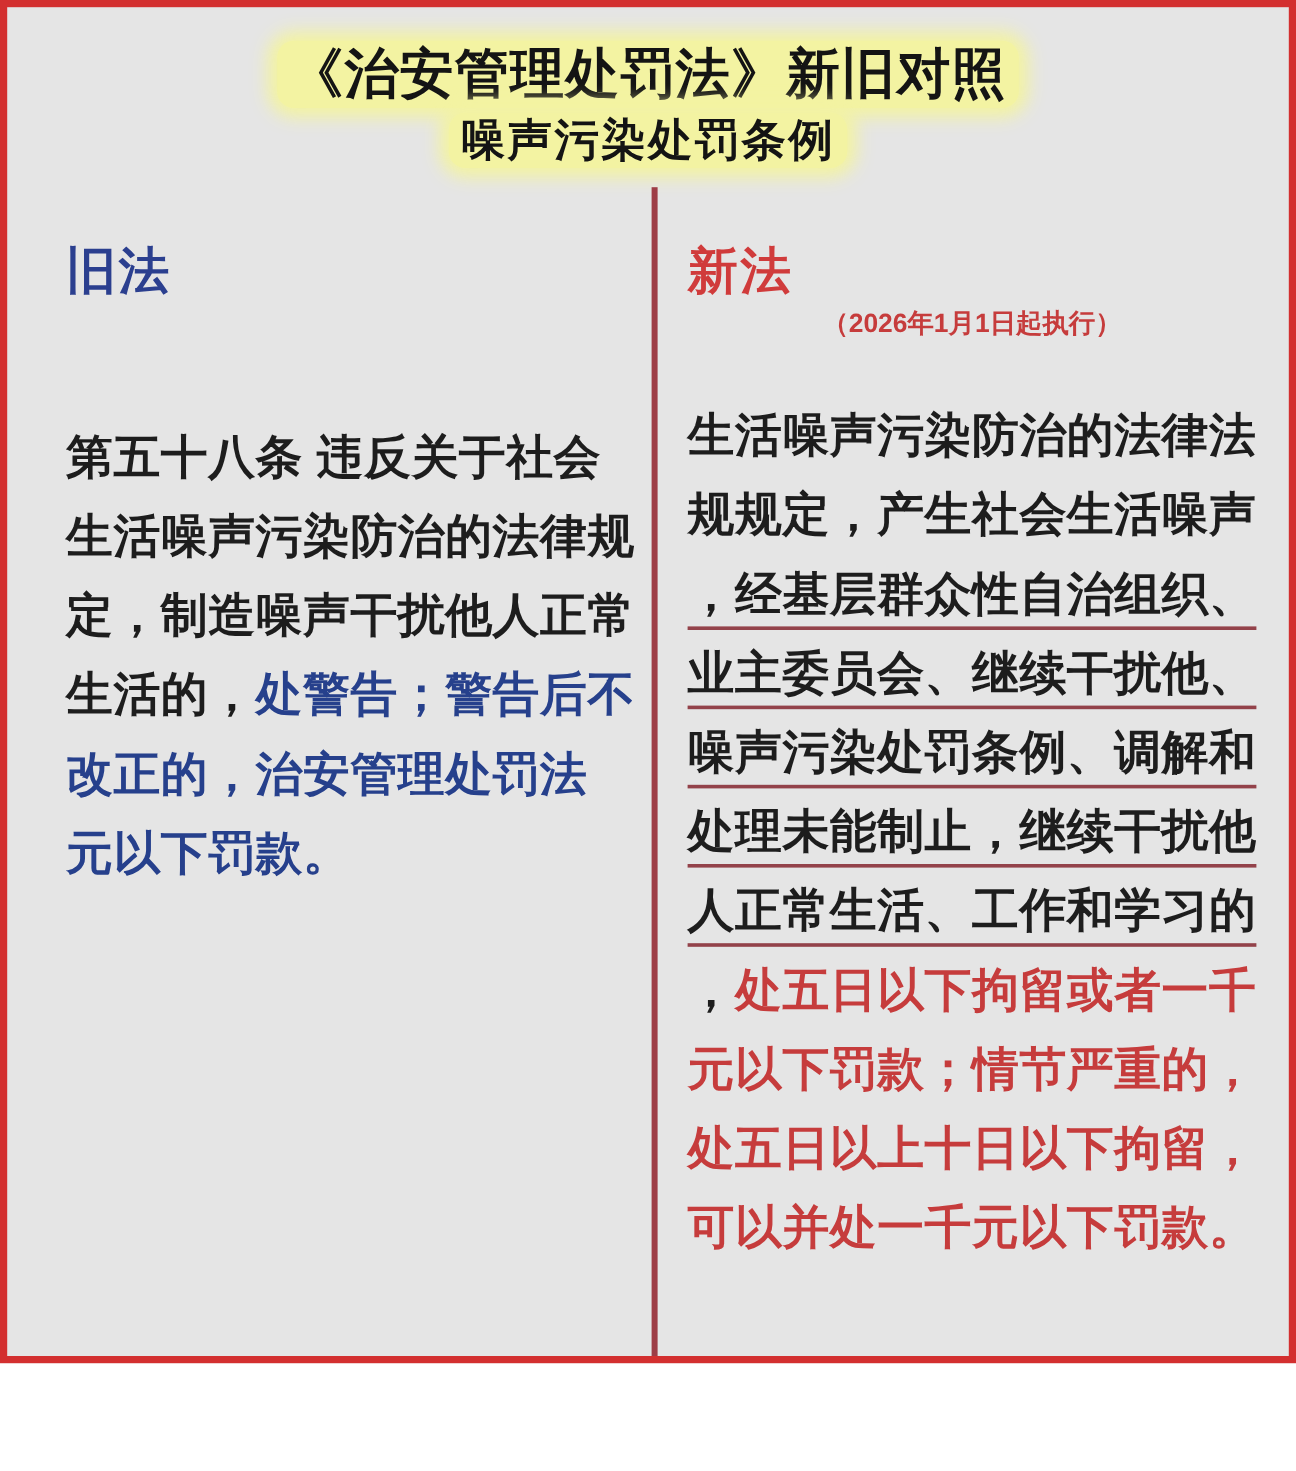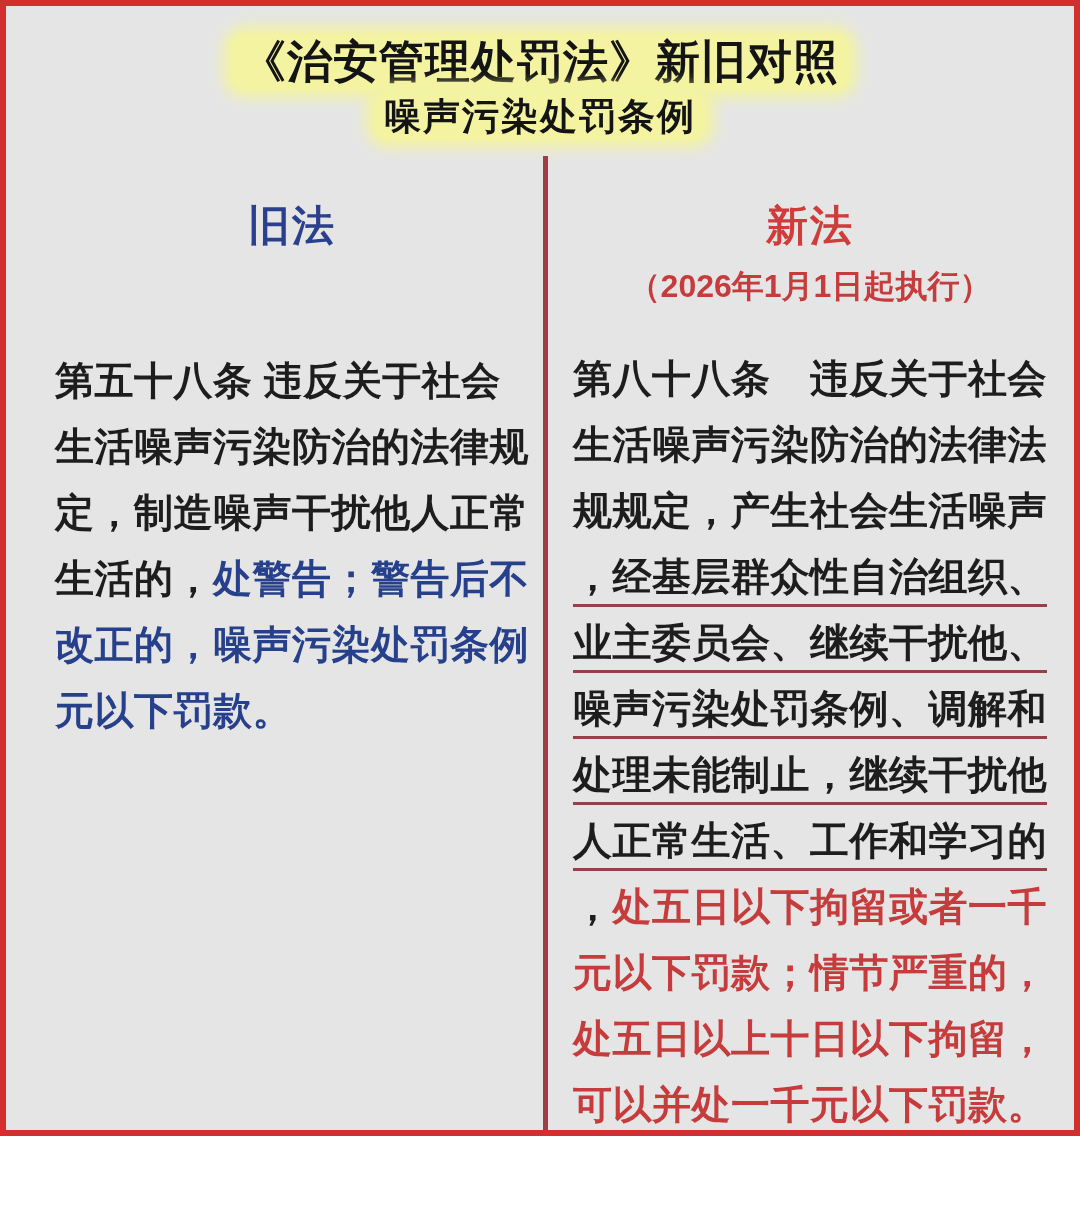--- a/index.html
+++ b/index.html
@@ -39,28 +39,28 @@
     flex:1; display:flex; align-items:stretch;
     margin-top:16px;
   }
   .divider{
     flex:0 0 5px; background:var(--divider,#9e3d46);
   }
   .col{ box-sizing:border-box; }
   .col.left{ flex:0 0 533px; padding:0 14px 0 49px; }
   .col.right{ flex:1; padding:0 38px 0 25px; }
   .col-head{
-    text-align:center; font-size:42px; line-height:48px;
+    text-align:left; font-size:42px; line-height:48px;
     font-weight:700; margin-top:46px; letter-spacing:2px;
   }
   .col-head.old{ color:var(--head-old,#2b3f8f); }
   .col-head.new{ color:var(--head-new,#d03b3b); }
   .note{
-    text-align:center; font-size:32px; line-height:40px;
-    font-weight:700; color:var(--red,#c63c3c); margin-top:16px;
+    text-align:center; font-size:22px; line-height:40px;
+    font-weight:700; color:var(--red,#c63c3c); 
   }
   .body-old{ margin-top:98px; }
   .body-new{ margin-top:40px; }
   .line{
     position:relative; height:66px;
     display:flex; align-items:center;
     font-size:39px; font-weight:700;
     white-space:nowrap; letter-spacing:0.5px;
   }
   .line.underline::after{
@@ -97,37 +97,34 @@
             <span class="seg-black">生活噪声污染防治的法律规</span>
           </div>
           <div class="line">
             <span class="seg-black">定，制造噪声干扰他人正常</span>
           </div>
           <div class="line">
             <span class="seg-black">生活的，</span>
             <span class="seg-blue">处警告；警告后不</span>
           </div>
           <div class="line">
-            <span class="seg-blue">改正的，噪声污染处罚条例</span>
+            <span class="seg-blue">改正的，治安管理处罚法</span>
           </div>
           <div class="line">
             <span class="seg-blue">元以下罚款。</span>
           </div>
         </div>
     </div>
 
     <div class="divider"></div>
 
     <div class="col right">
       <div class="col-head new">新法</div>
       <div class="note">（2026年1月1日起执行）</div>
       <div class="body-new" id="new-lines">
-          <div class="line">
-            <span class="seg-black">第八十八条　违反关于社会</span>
-          </div>
           <div class="line">
             <span class="seg-black">生活噪声污染防治的法律法</span>
           </div>
           <div class="line">
             <span class="seg-black">规规定，产生社会生活噪声</span>
           </div>
           <div class="line underline">
             <span class="seg-black">，经基层群众性自治组织、</span>
           </div>
           <div class="line underline">

